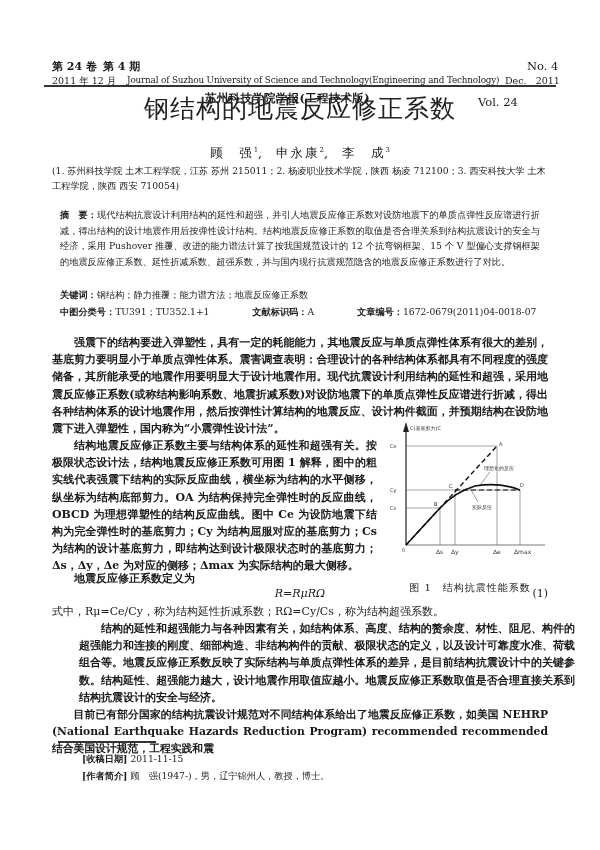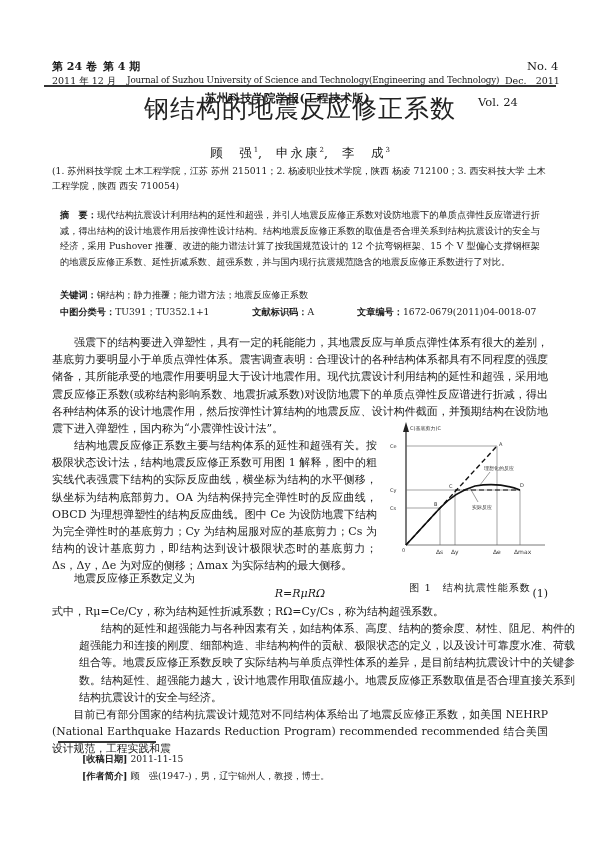--- a/index.html
+++ b/index.html
@@ -16,21 +16,21 @@
   .authors { left: 0; width: 600px; top: 145px; text-align: center; font-size: 12.5px; letter-spacing: 2px; }
   .authors sup { font-size: 7px; letter-spacing: 0; vertical-align: 5px; }
   .affil { left: 52px; width: 500px; top: 163px; font-size: 9.2px; line-height: 15px; }
   .abstract { left: 60px; width: 480px; top: 207px; font-size: 9.2px; line-height: 15.5px; text-align: justify; }
   .lbl { font-weight: bold; }
   .kw { left: 60px; width: 480px; top: 287px; font-size: 9.2px; line-height: 15px; }
   .cls { left: 60px; width: 480px; top: 304px; font-size: 9.2px; line-height: 15px; white-space: nowrap; }
   .cls span.gap { display: inline-block; width: 40px; }
   .body-full { left: 52px; width: 496px; font-size: 11px; line-height: 17.2px; text-align: justify; }
   .body-narrow { left: 52px; width: 325px; font-size: 11px; line-height: 17.2px; text-align: justify; }
-  .indent { text-indent: 2em; }
+  .indent { text-indent: 2em; font-weight: bold; }
   .eq { left: 52px; width: 496px; top: 585px; font-size: 11px; line-height: 17px; font-style: italic; }
   .eq .center { position: absolute; left: 0; width: 496px; text-align: center; }
   .eq .num { position: absolute; right: 0; font-style: normal; }
   .fn-rule { position: absolute; left: 58px; width: 98px; height: 1.5px; background: #333; top: 741px; }
   .fn { left: 82px; width: 420px; top: 750px; font-size: 9.2px; line-height: 17px; }
   .fig { left: 380px; top: 420px; width: 170px; height: 180px; }
   .fig-cap { left: 390px; width: 160px; top: 581px; font-size: 10px; text-align: center; letter-spacing: 1px; }
   .fig-txt { font-family: "DejaVu Sans", "Liberation Sans", sans-serif; font-size: 5px; fill: #333; }
 </style>
 </head>

